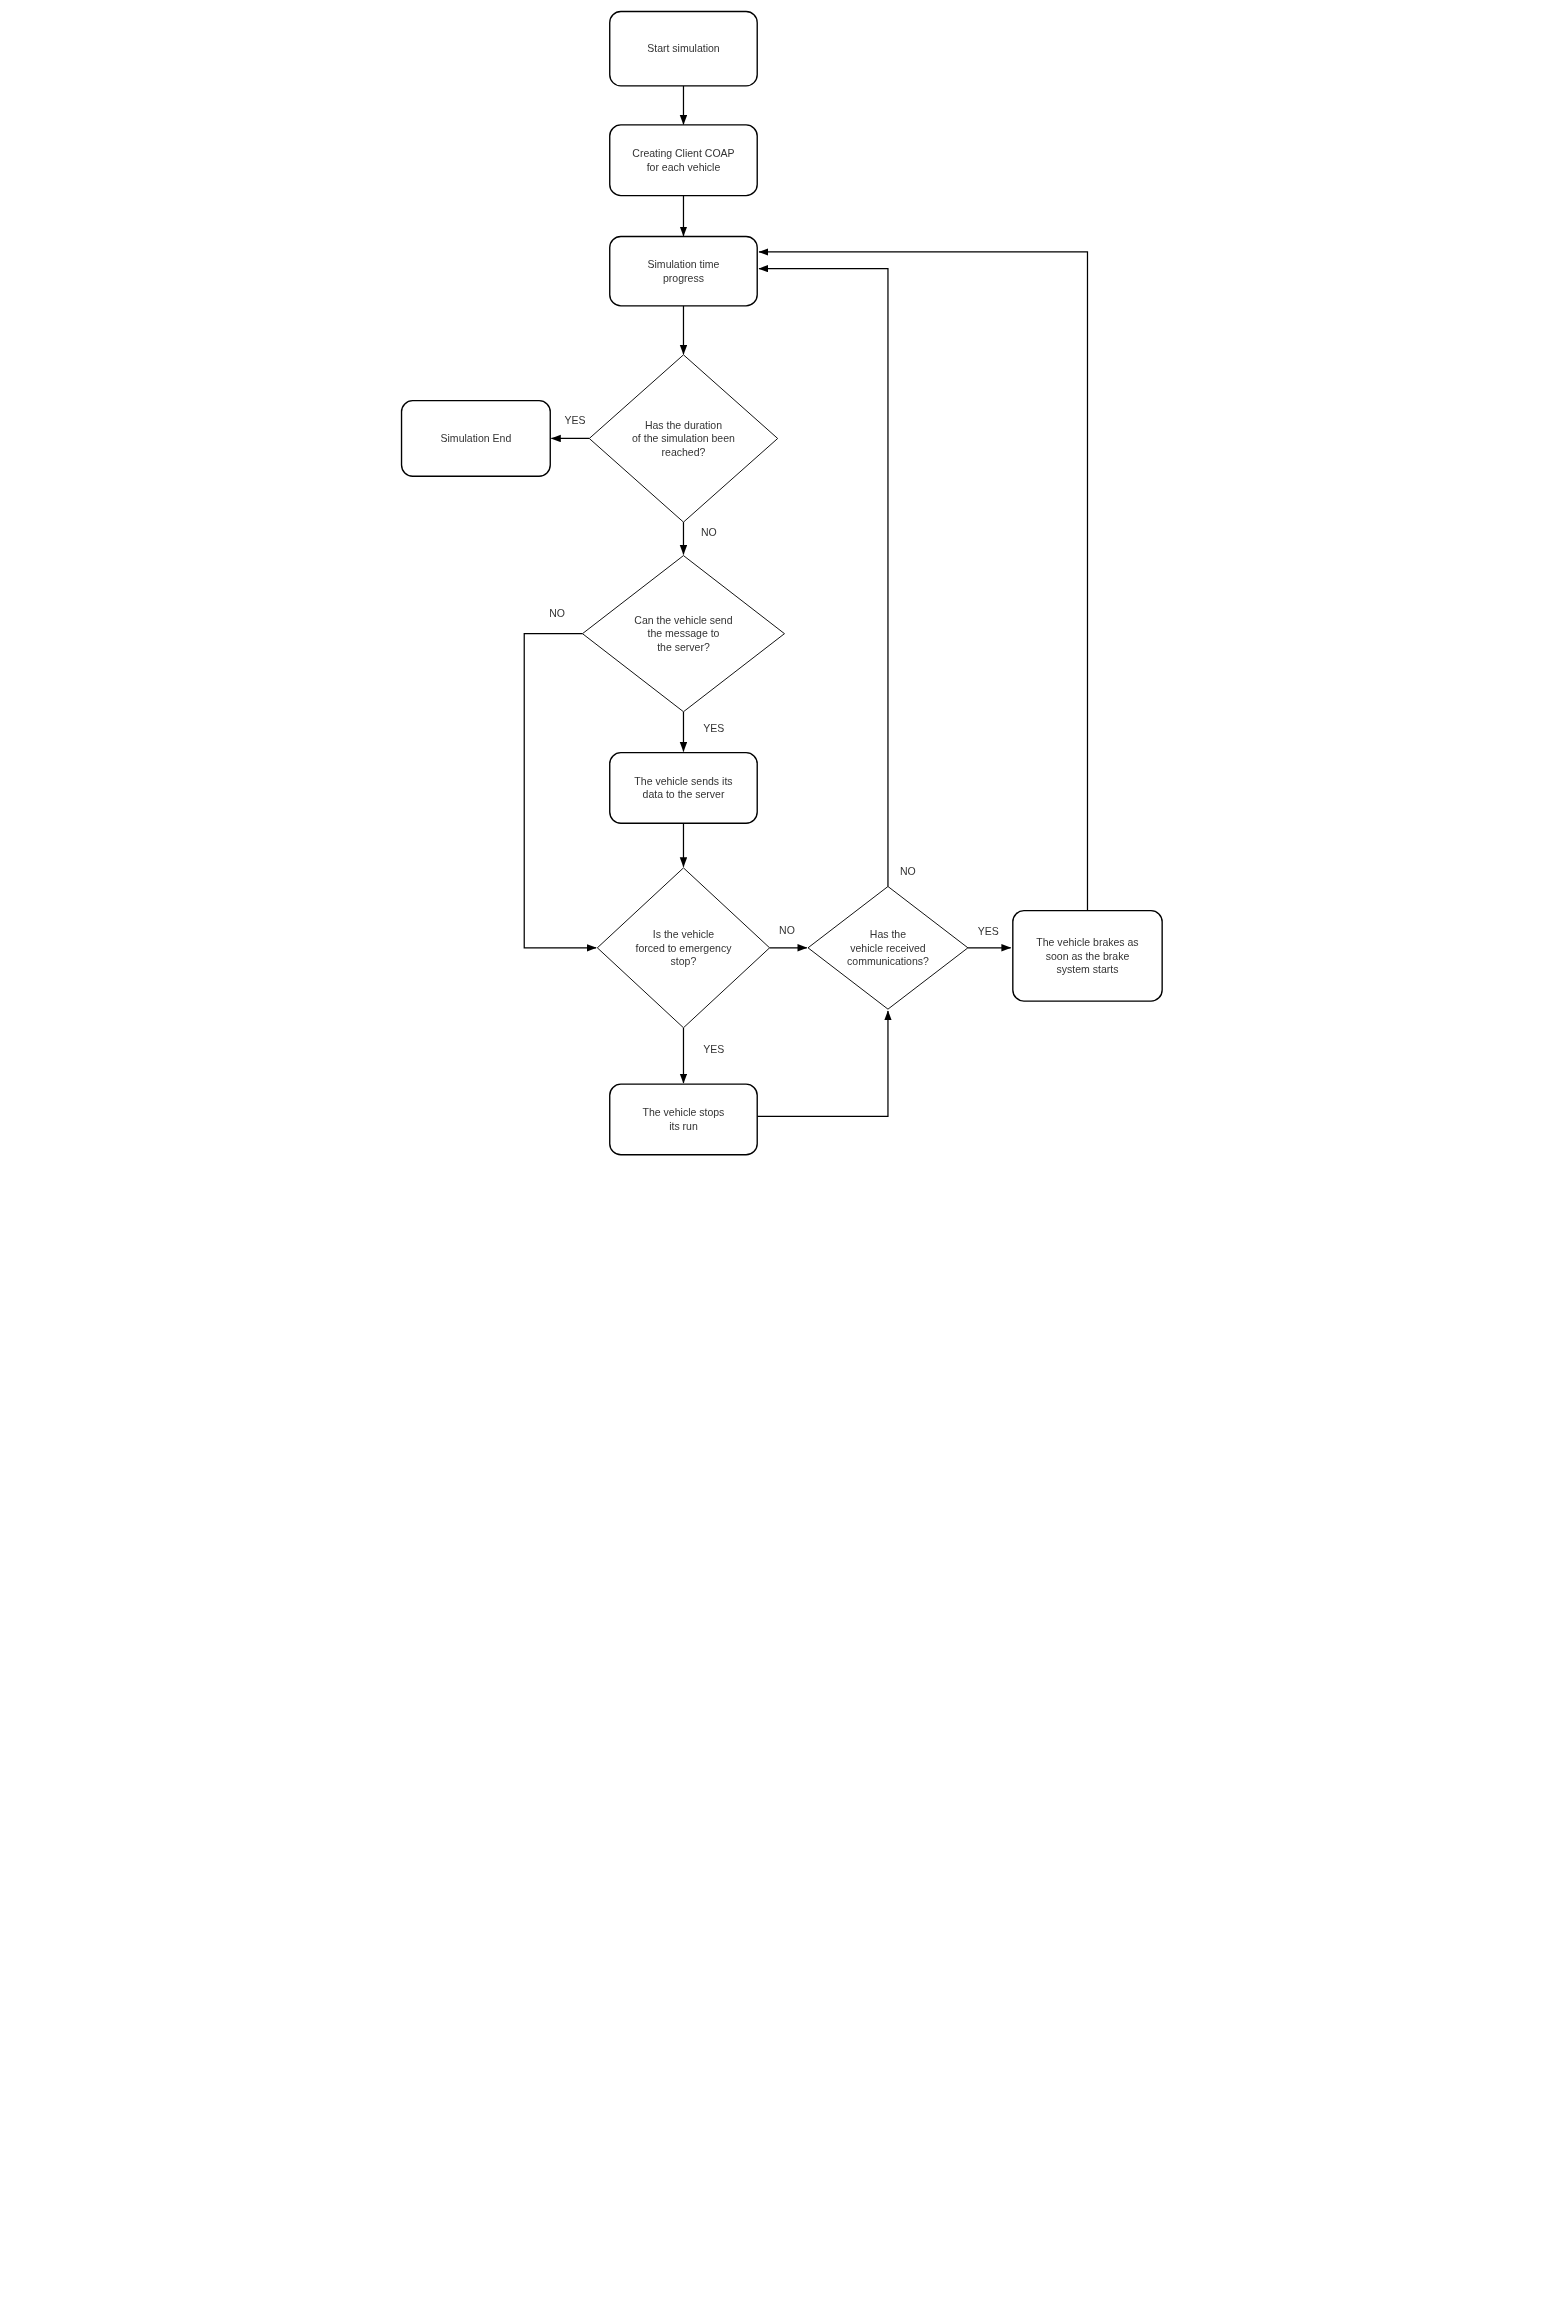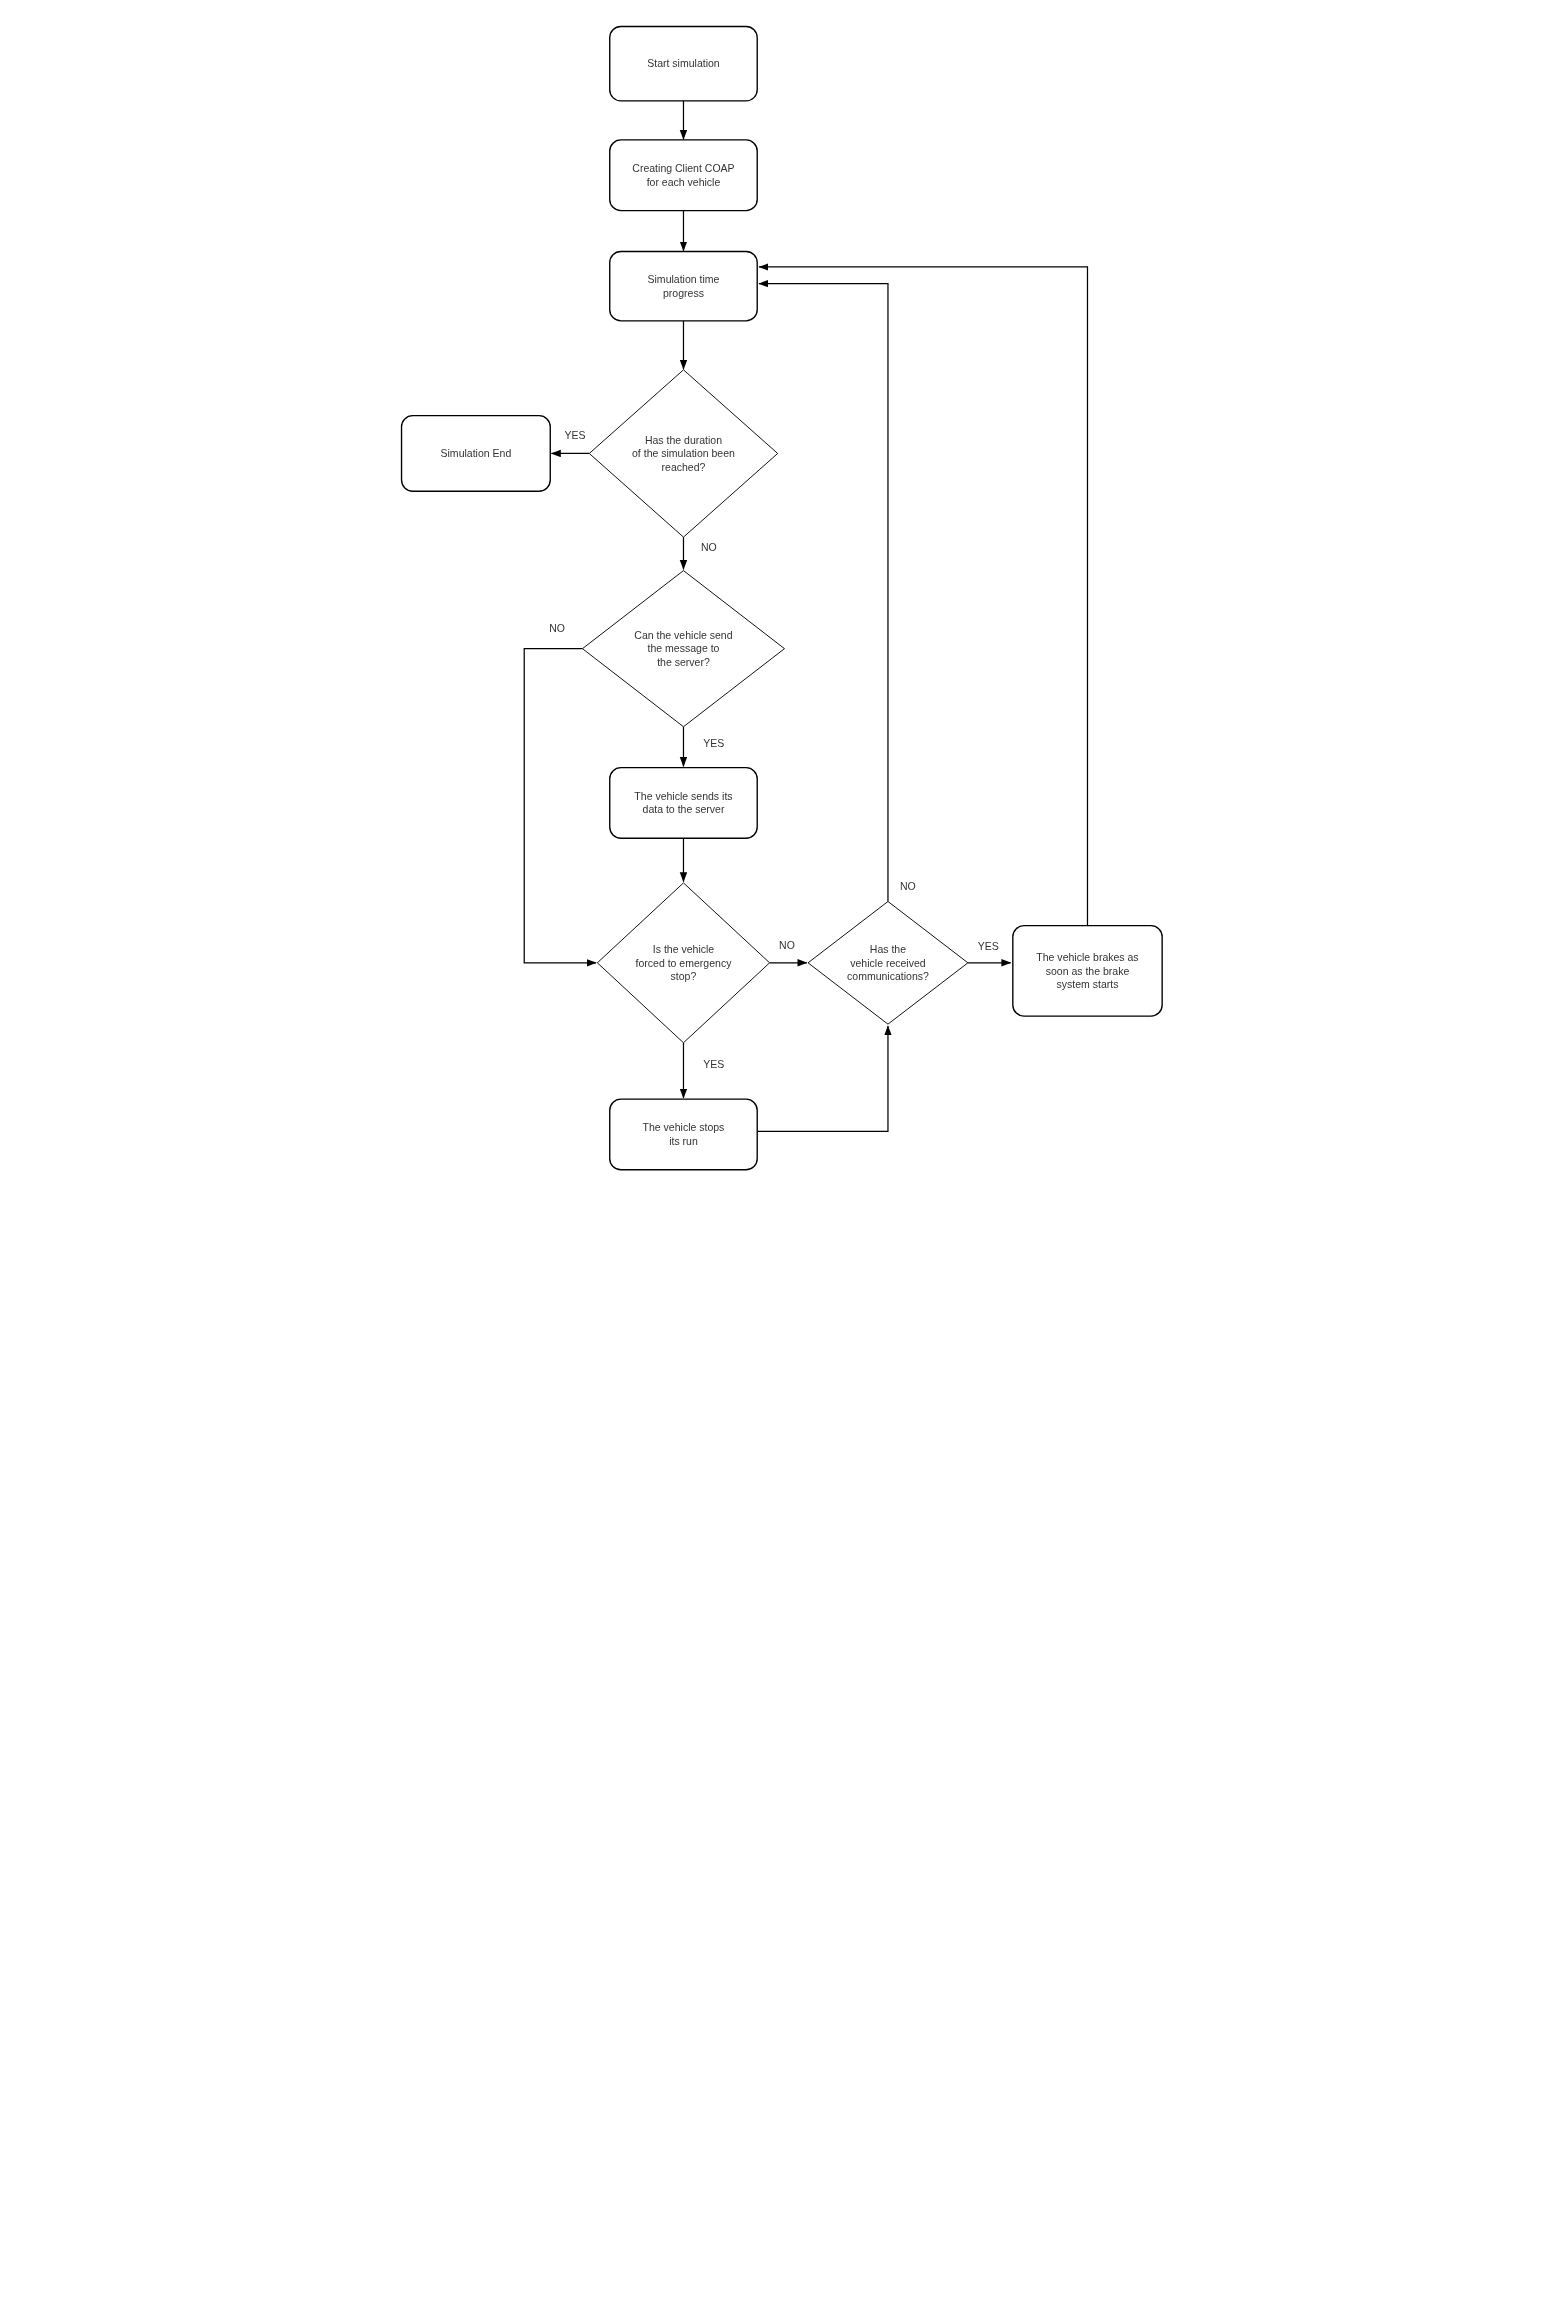--- a/index.html
+++ b/index.html
@@ -3,21 +3,21 @@
 <meta charset="utf-8">
 <style>
   html, body {
     margin: 0;
     padding: 0;
     background: #ffffff;
   }
   .page {
     width: 100%;
     max-width: 782px;
-    margin: 16px auto;
+    margin: 1px auto;
     background: #ffffff;
   }
   svg.flowchart {
     display: block;
     width: 100%;
     height: auto;
     background: #ffffff;
   }
   .proc {
     fill: #ffffff;

